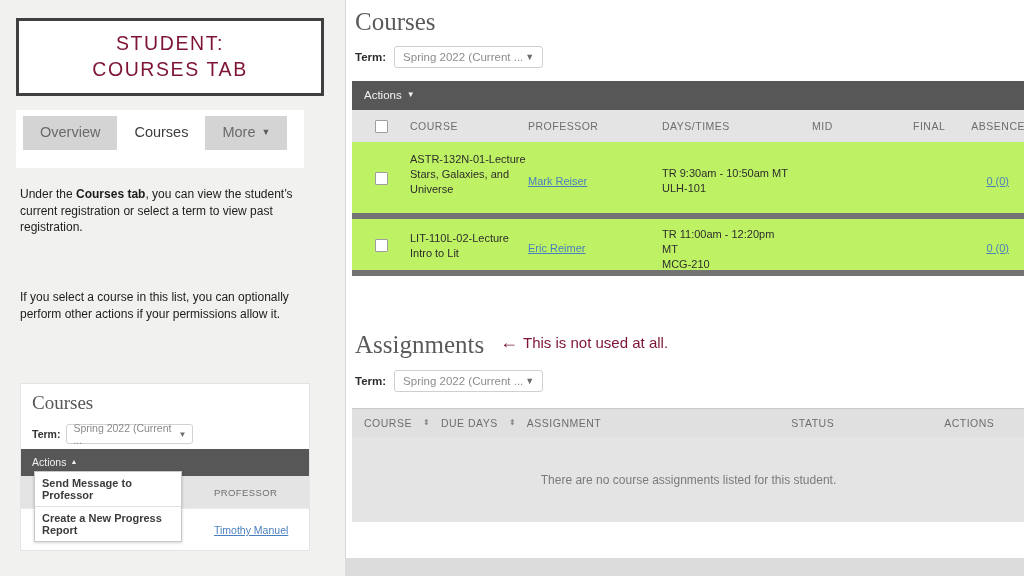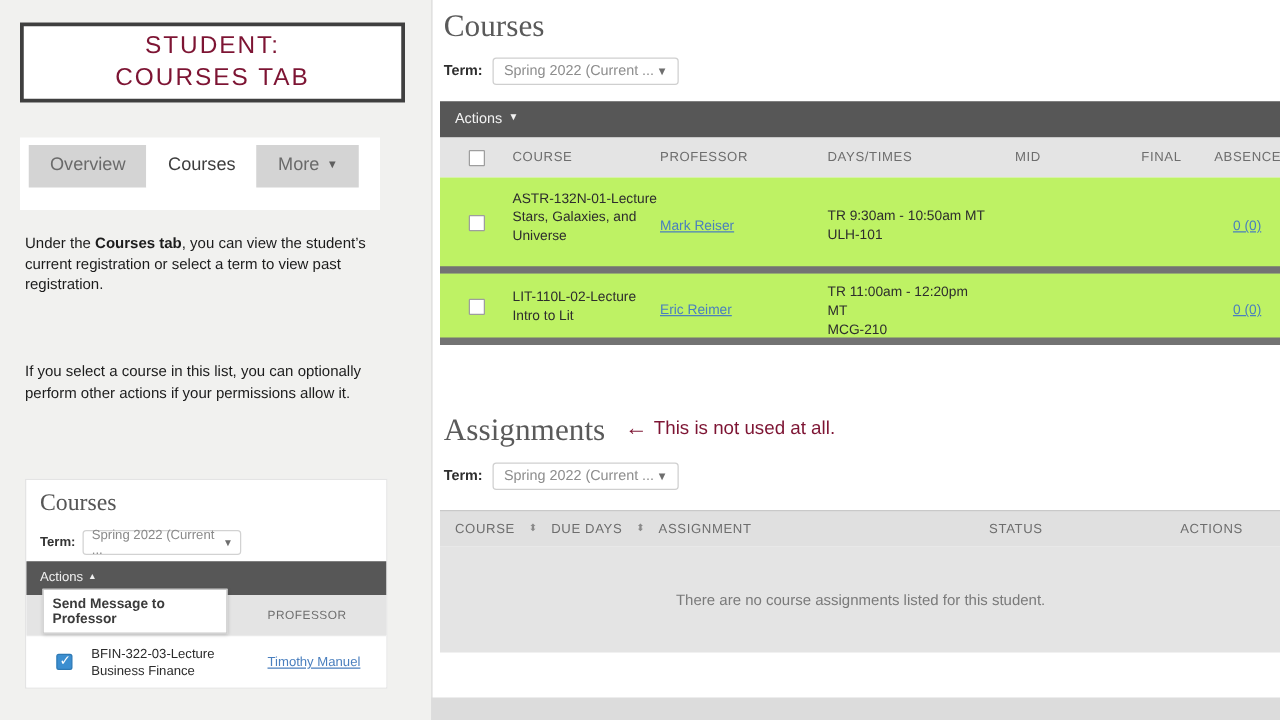--- a/index.html
+++ b/index.html
@@ -8,21 +8,21 @@
     background: #f1f1ef;
     font-family: "Liberation Sans", sans-serif;
     overflow: hidden;
   }
   #slide { position: relative; width: 1024px; height: 576px; background: #f1f1ef; }
 
   
   .left-col { position: absolute; left: 0; top: 0; width: 344px; height: 576px; background: #f1f1ef; }
 
   .title-box {
-    position: absolute; left: 16px; top: 18px; width: 308px; height: 64px;
+    position: absolute; left: 16px; top: 18px; width: 308px; height: 78px;
     background: #ffffff; border: 3px solid #3f3f3f;
     display: flex; align-items: center; justify-content: center; text-align: center;
   }
   .title-text {
     color: #7d1433; font-size: 19.5px; letter-spacing: 1.6px; line-height: 1.32;
     font-weight: 400; white-space: pre-line;
   }
 
   .tabcard {
     position: absolute; left: 16px; top: 110px; width: 288px; height: 58px;
@@ -189,20 +189,21 @@
         <div class="mini-cb"></div>
         <div class="mini-course">
           <div>BFIN-322-03-Lecture</div>
           <div>Business Finance</div>
         </div>
         <a class="mini-prof">Timothy Manuel</a>
       </div>
 
       <div class="mini-menu">
         <div class="mini-menu-item">Send Message to Professor</div>
+        <div class="mini-menu-item">Create a New Progress Report</div>
       </div>
     </div>
   </div>
 
   <div class="right-col">
 
     <div class="sec-title courses-title">Courses</div>
 
     <div class="termrow courses">
       <span class="termlabel">Term:</span>

